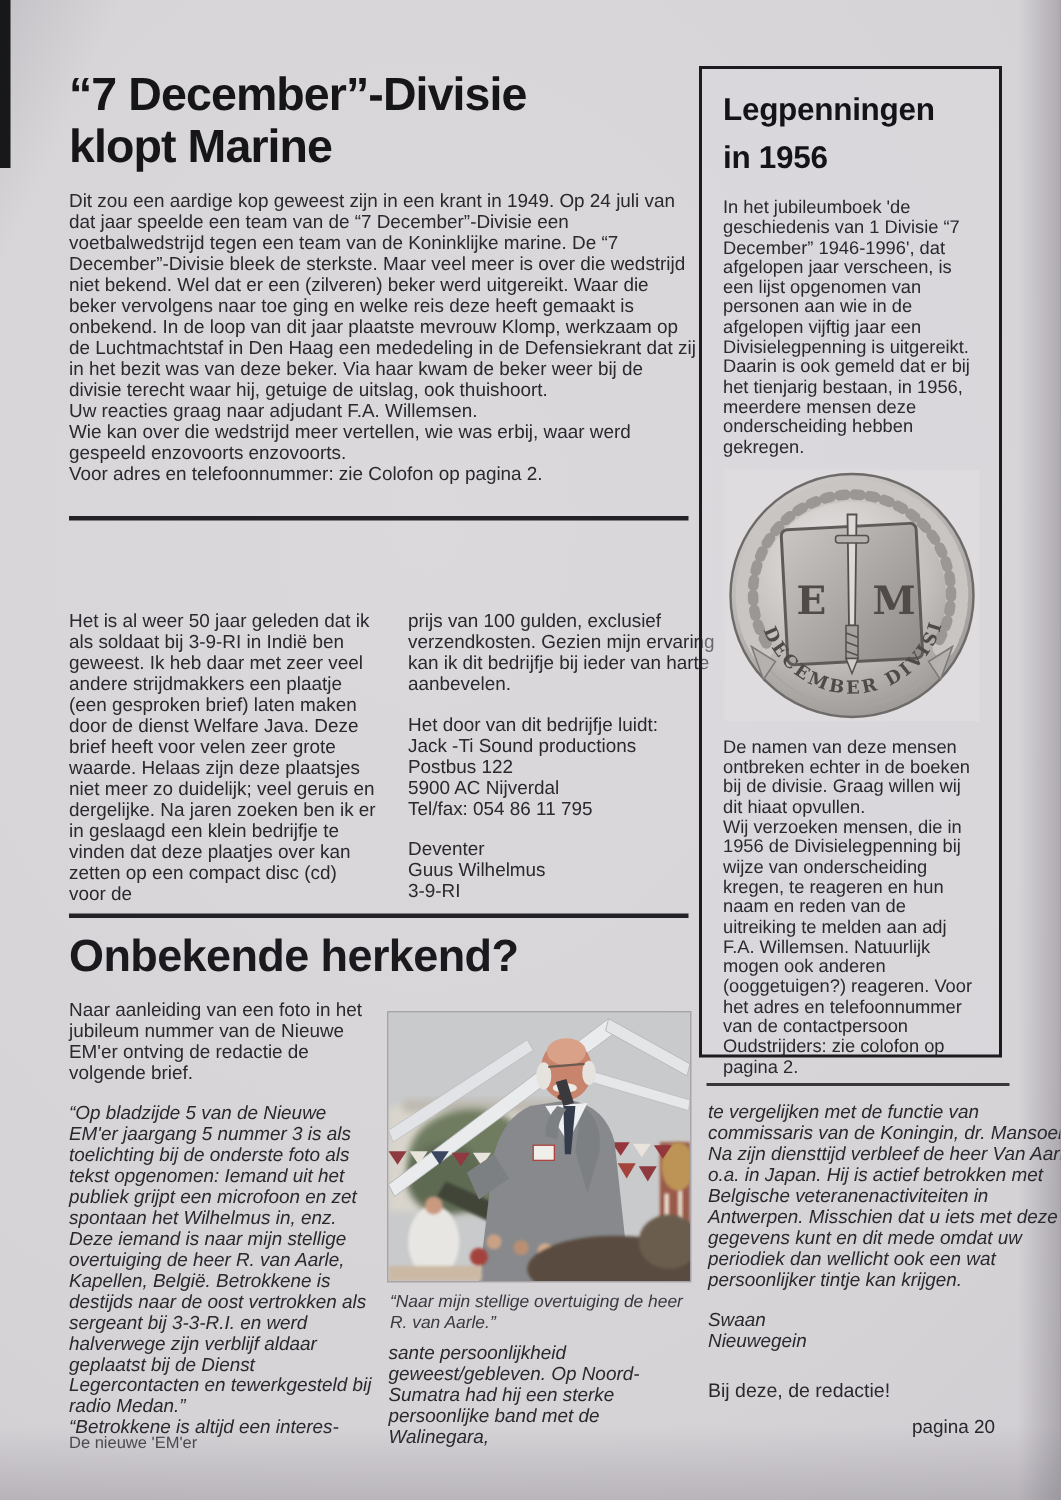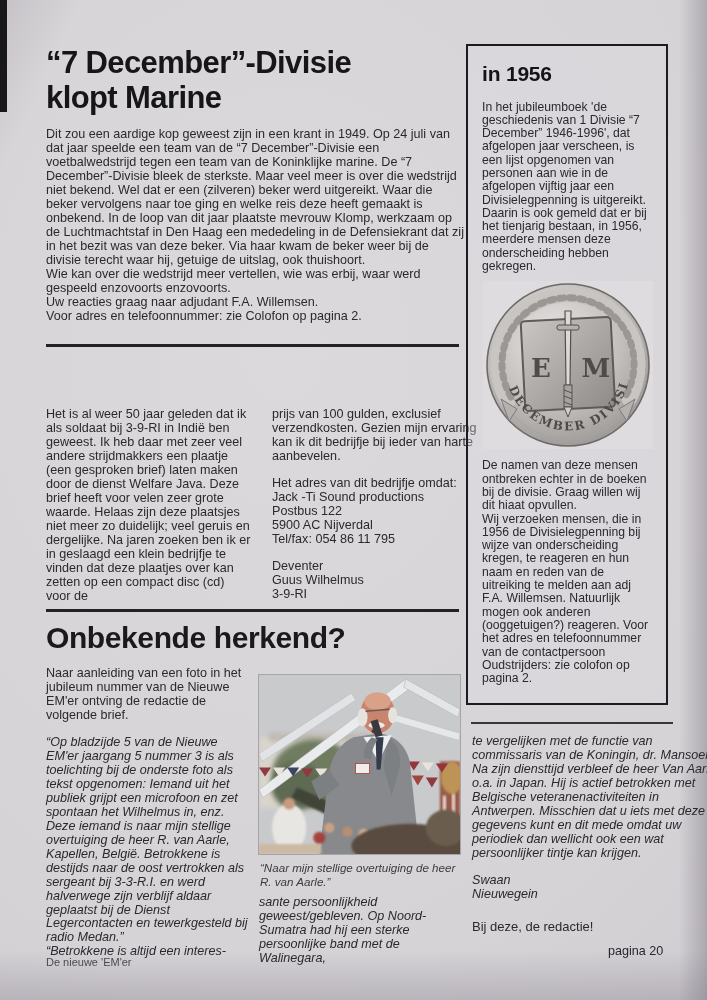--- a/index.html
+++ b/index.html
@@ -43,36 +43,36 @@
 
   <div class="abs edge-sliver" style="left:0;top:0;width:7px;height:112px;"></div>
 
   <div class="abs h1" style="left:46px;top:46px;width:430px;">
     <div>“7 December”-Divisie</div>
     <div>klopt Marine</div>
   </div>
 
   <div class="abs body-text" style="left:46px;top:128px;width:419px;">
     <p>Dit zou een aardige kop geweest zijn in een krant in 1949. Op 24 juli van dat jaar speelde een team van de “7 December”-Divisie een voetbalwedstrijd tegen een team van de Koninklijke marine. De “7 December”-Divisie bleek de sterkste. Maar veel meer is over die wedstrijd niet bekend. Wel dat er een (zilveren) beker werd uitgereikt. Waar die beker vervolgens naar toe ging en welke reis deze heeft gemaakt is onbekend. In de loop van dit jaar plaatste mevrouw Klomp, werkzaam op de Luchtmachtstaf in Den Haag een mededeling in de Defensiekrant dat zij in het bezit was van deze beker. Via haar kwam de beker weer bij de divisie terecht waar hij, getuige de uitslag, ook thuishoort.</p>
+    <p>Uw reacties graag naar adjudant F.A. Willemsen.</p>
     <p>Wie kan over die wedstrijd meer vertellen, wie was erbij, waar werd gespeeld enzovoorts enzovoorts.</p>
-    <p>Uw reacties graag naar adjudant F.A. Willemsen.</p>
     <p>Voor adres en telefoonnummer: zie Colofon op pagina 2.</p>
   </div>
 
   <div class="abs rule" style="left:46px;top:344px;width:413px;"></div>
 
 
   <div class="abs body-text" style="left:46px;top:408px;width:206px;">
     <p>Het is al weer 50 jaar geleden dat ik als soldaat bij 3-9-RI in Indië ben geweest. Ik heb daar met zeer veel andere strijdmakkers een plaatje (een gesproken brief) laten maken door de dienst Welfare Java. Deze brief heeft voor velen zeer grote waarde. Helaas zijn deze plaatsjes niet meer zo duidelijk; veel geruis en dergelijke. Na jaren zoeken ben ik er in geslaagd een klein bedrijfje te vinden dat deze plaatjes over kan zetten op een compact disc (cd) voor de</p>
   </div>
 
   <div class="abs body-text" style="left:272px;top:408px;width:206px;">
     <p>prijs van 100 gulden, exclusief verzendkosten. Gezien mijn ervaring kan ik dit bedrijfje bij ieder van harte aanbevelen.</p>
     <div class="gap"></div>
-    <p>Het adres van dit bedrijfje omdat:</p>
+    <p>Het door van dit bedrijfje luidt:</p>
     <div class="sig">
       <div>Jack -Ti  Sound productions</div>
       <div>Postbus 122</div>
       <div>5900 AC Nijverdal</div>
       <div>Tel/fax: 054 86 11 795</div>
     </div>
     <div class="gap"></div>
     <div class="sig">
       <div>Deventer</div>
       <div>Guus Wilhelmus</div>
@@ -166,20 +166,21 @@
   </div>
 
   <div class="abs caption" style="left:260px;top:861px;width:196px;">“Naar mijn stellige overtuiging de heer R. van Aarle.”</div>
 
   <div class="abs body-text italic" style="left:259px;top:896px;width:208px;">
     <p>sante persoonlijkheid geweest/gebleven. Op Noord-Sumatra had hij een sterke persoonlijke band met de Walinegara,</p>
   </div>
 
   <div class="abs box" style="left:466px;top:44px;width:202px;height:661px;">
     <div class="box-title">
+      <div>Legpenningen</div>
       <div>in 1956</div>
     </div>
     <div class="box-text" style="margin-top:11px;">
       <p>In het jubileumboek 'de geschiedenis van 1 Divisie “7 December” 1946-1996', dat afgelopen jaar verscheen, is een lijst opgenomen van personen aan wie in de afgelopen vijftig jaar een Divisielegpenning is uitgereikt. Daarin is ook gemeld dat er bij het tienjarig bestaan, in 1956, meerdere mensen deze onderscheiding hebben gekregen.</p>
     </div>
 
     <div style="margin:8px auto 6px auto;width:172px;">
       <svg width="172" height="168" viewBox="0 0 170 168">
         <defs>
           <radialGradient id="silver" cx="42%" cy="35%" r="75%">

